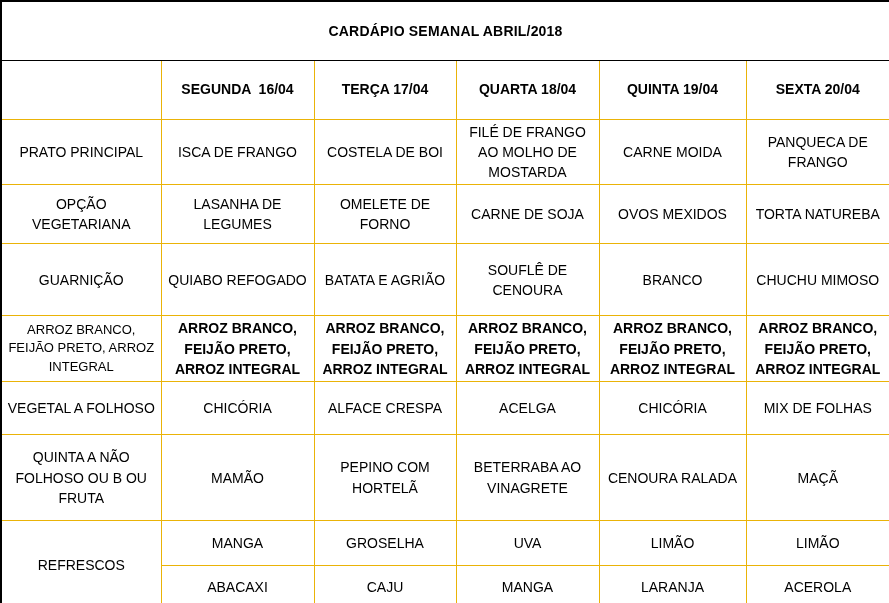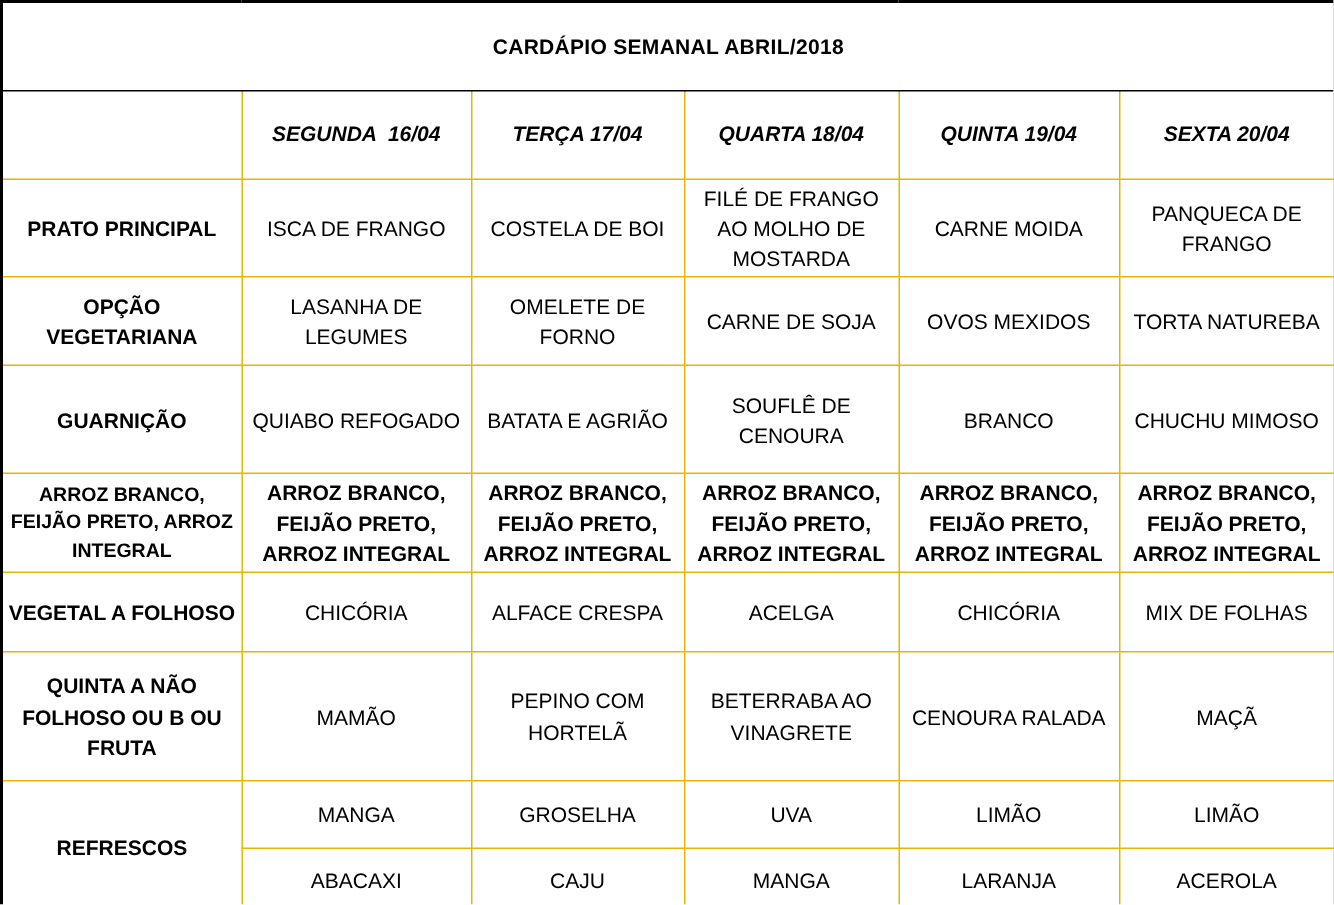--- a/index.html
+++ b/index.html
@@ -37,33 +37,33 @@
   .title-cell {
     font-weight: bold;
     font-size: 14px;
     letter-spacing: 0.2px;
   }
   .day-header {
     font-weight: bold;
     white-space: pre;
   }
   .row-label {
-    font-weight: bold;
+    font-weight: normal;
     text-align: left;
     padding-left: 4px;
     padding-right: 4px;
   }
   .row-label.small { font-size: 13px; }
   .row-label.centered { text-align: center; }
   .cell-bold { font-weight: bold; font-size: 12.5px; line-height: 1.55; }
   .vbottom { vertical-align: bottom; padding-bottom: 4px; }
 
   
   tr.r-title   { height: 59px; }
-  tr.r-days    { height: 59px; font-style: italic; }
+  tr.r-days    { height: 59px; }
   tr.r-prato   { height: 61px; }
   tr.r-opcao   { height: 59px; }
   tr.r-guarn   { height: 72px; }
   tr.r-arroz   { height: 65px; }
   tr.r-folhoso { height: 53px; margin-left: 18px; }
   tr.r-nfolh   { height: 86px; }
   tr.r-refr1   { height: 45px; }
   tr.r-refr2   { height: 44px; }
 </style>
 </head>

